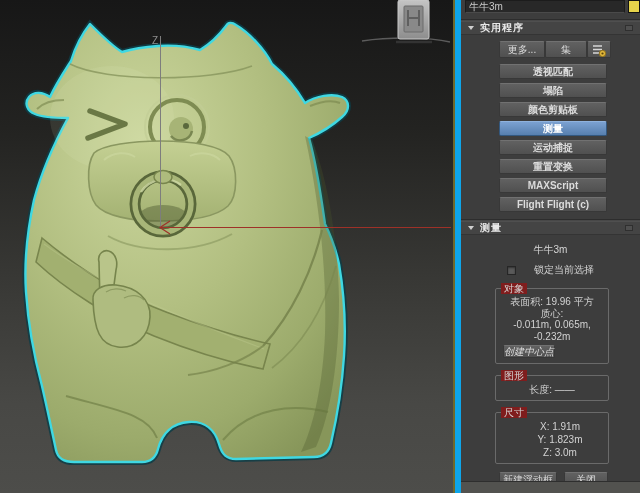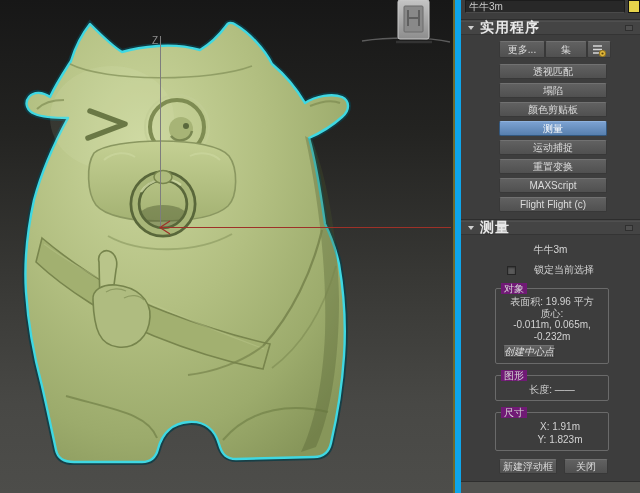--- a/index.html
+++ b/index.html
@@ -18,38 +18,38 @@
          color:#d4d4d4;font-size:10px;border-left:6px solid #0ea5e9;}
   .name-row{display:flex;align-items:flex-start;gap:3px;padding-left:4px;height:15px;}
   .name-field{flex:1;height:13px;background:#282828;border:1px solid #1c1c1c;border-bottom-color:#4a4a4a;
               color:#c9c9c9;padding:0 3px;font-size:10px;font-family:inherit;outline:none;}
   .swatch{width:12px;height:13px;background:#e6d34b;border:1px solid #121212;}
   .groove{height:2px;border-top:1px solid #2d2d2d;border-bottom:1px solid #484848;margin-top:4px;}
   .rollout{display:flex;align-items:center;height:14px;background:#444444;border-top:1px solid #4f4f4f;
            border-bottom:1px solid #343434;padding:0 7px;}
   .tri{width:0;height:0;border-left:3.5px solid transparent;border-right:3.5px solid transparent;
        border-top:4.5px solid #cfcfcf;margin-right:6px;}
-  .rtitle{font-weight:bold;font-size:14px;color:#e8e8e8;flex:1;letter-spacing:1px;}
+  .rtitle{font-weight:bold;font-size:10px;color:#e8e8e8;flex:1;letter-spacing:1px;}
   .gripper{width:8px;height:6px;background:#4f4f4f;border:1px solid #2f2f2f;}
   .btn{display:block;background:linear-gradient(180deg,#616161,#505050);border:1px solid #383838;
        border-top-color:#717171;border-radius:2px;color:#dcdcdc;font-size:10px;line-height:13px;
        text-align:center;padding:0;font-family:inherit;}
   .btn.active{background:linear-gradient(180deg,#7ba1d1,#577fae);border-color:#33587f;
               border-top-color:#8fb2dd;color:#ffffff;}
   .row3{display:flex;margin:6px 24px 0 38px;}
   .row3 .btn{height:17px;line-height:15px;}
   .btn-more{width:46px;}.btn-set{width:42px;}
   .btn-icon{width:24px;display:flex;align-items:center;justify-content:center;}
   .stack{margin:6px 33px 0 38px;}
-  .stack .btn{width:100%;height:15px;margin-top:4px;}
+  .stack .btn{width:100%;height:15px;margin-top:4px;font-weight:bold;}
   .center-label{text-align:center;margin-top:8px;color:#d6d6d6;}
   .chk-row{display:flex;align-items:center;justify-content:center;gap:18px;margin-top:6px;}
   .chk{width:9px;height:9px;background:#5a5a5a;border:1px solid #262626;box-shadow:inset 0 1px 2px rgba(0,0,0,.45);}
   .group{position:relative;border:1px solid #6a6a6a;border-radius:2px;margin:11px 31px 0 34px;padding:7px 3px 4px;}
-  .group-label{position:absolute;top:-6px;left:5px;background:#701a75;padding:0 3px;line-height:11px;color:#d6d6d6;}
+  .group-label{position:absolute;top:-6px;left:5px;background:#7f1d1d;padding:0 3px;line-height:11px;color:#d6d6d6;}
   .gline{text-align:center;line-height:11.5px;color:#d2d2d2;}
   .group .btn{height:13px;margin:3px 4px 1px;line-height:12px;}
   .dim-line{padding-left:16px;line-height:13px;color:#d2d2d2;text-align:center;}
   .g-shapes .gline{line-height:13px;}
   .footer{display:flex;gap:7px;margin:8px 0 0 38px;}
   .footer .btn{height:15px;}
   .btn-floater{width:58px;}.btn-close{width:44px;}
   .bottom-strip{position:absolute;left:0;right:0;bottom:0;height:12px;background:#52524f;border-top:1px solid #2e2e2e;}
 </style>
 </head>
@@ -217,20 +217,21 @@
 
     <div class="group g-shapes">
       <span class="group-label">图形</span>
       <div class="gline">长度: ——</div>
     </div>
 
     <div class="group">
       <span class="group-label">尺寸</span>
       <div class="dim-line">X: 1.91m</div>
       <div class="dim-line">Y: 1.823m</div>
+      <div class="dim-line">Z: 3.0m</div>
     </div>
 
     <div class="footer">
       <button class="btn btn-floater">新建浮动框</button>
       <button class="btn btn-close">关闭</button>
     </div>
 
     <div class="bottom-strip"></div>
   </div>
 </div>

